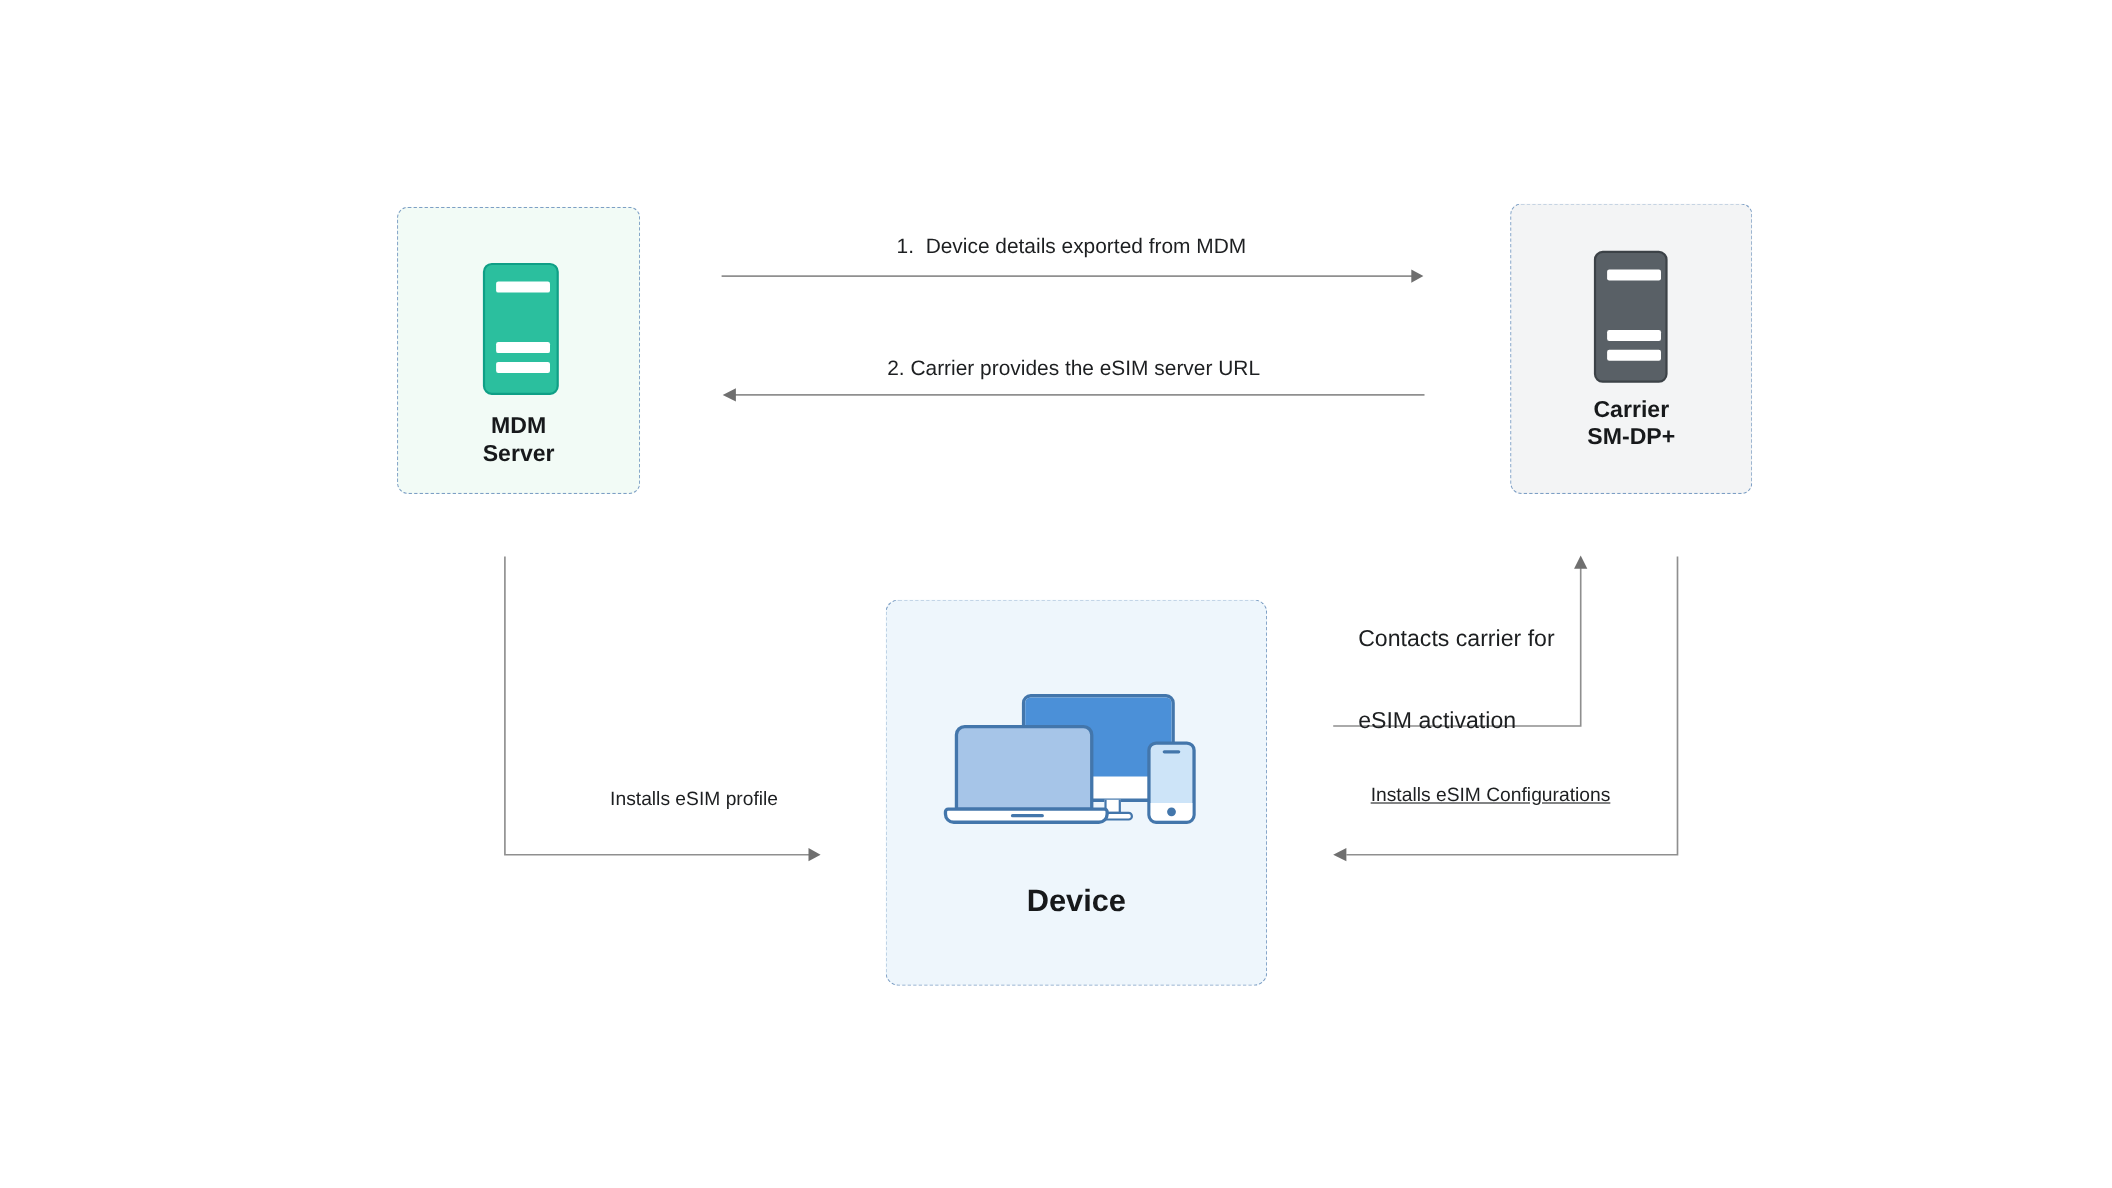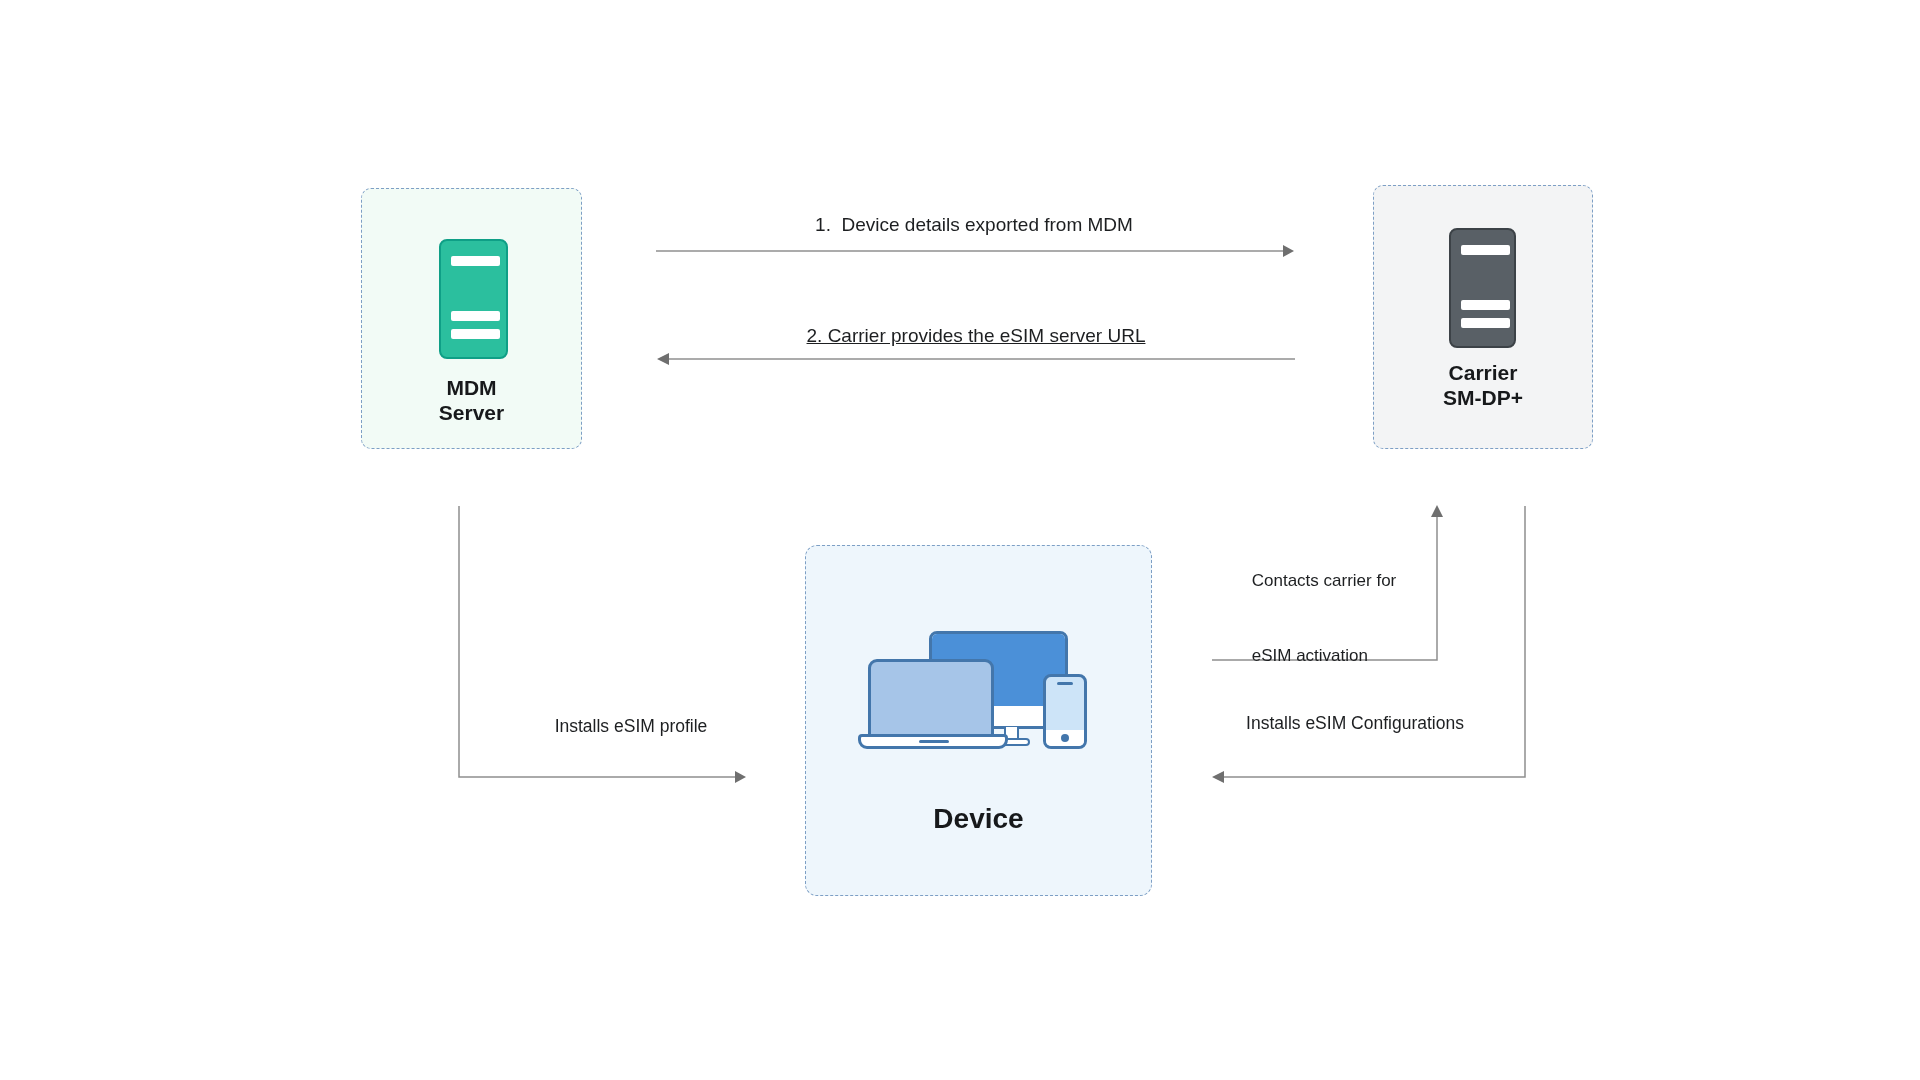--- a/index.html
+++ b/index.html
@@ -86,24 +86,24 @@
     position:absolute; left:15px; top:4px; width:8px; height:8px;
     background:#4376ab; border-radius:50%;
   }
 
   
   .flow-label {
     position:absolute; transform:translate(-50%,-50%);
     color:#1d1f21; white-space:pre; text-align:left;
   }
   [data-name="step1-label"] { left:974px;  top:225px; font-size:19px; }
-  [data-name="step2-label"] { left:976px;  top:336px; font-size:19px;text-decoration:underline; }
+  [data-name="step2-label"] { left:976px;  top:336px; font-size:19px; }
   [data-name="installs-profile-label"]  { left:584px;  top:726px; font-size:17.5px;margin-left:47px; }
-  [data-name="contacts-carrier-label"]  { left:1324px; top:618px; font-size:17px; line-height:25px; }
-  [data-name="installs-configs-label"]  { left:1355px; top:723px; font-size:17.5px; }
+  [data-name="contacts-carrier-label"]  { left:1324px; top:618px; font-size:21px; line-height:25px; }
+  [data-name="installs-configs-label"]  { left:1355px; top:723px; font-size:17.5px;text-decoration:underline; }
 
   
   [data-name="connector-layer"] {
     position:absolute; left:0; top:0; width:1920px; height:1080px; pointer-events:none;
   }
   .conn { stroke:#8f8f8f; stroke-width:1.5; fill:none; }
   .head { fill:#6f6f6f; stroke:none; }
 </style>
 </head>
 <body>

